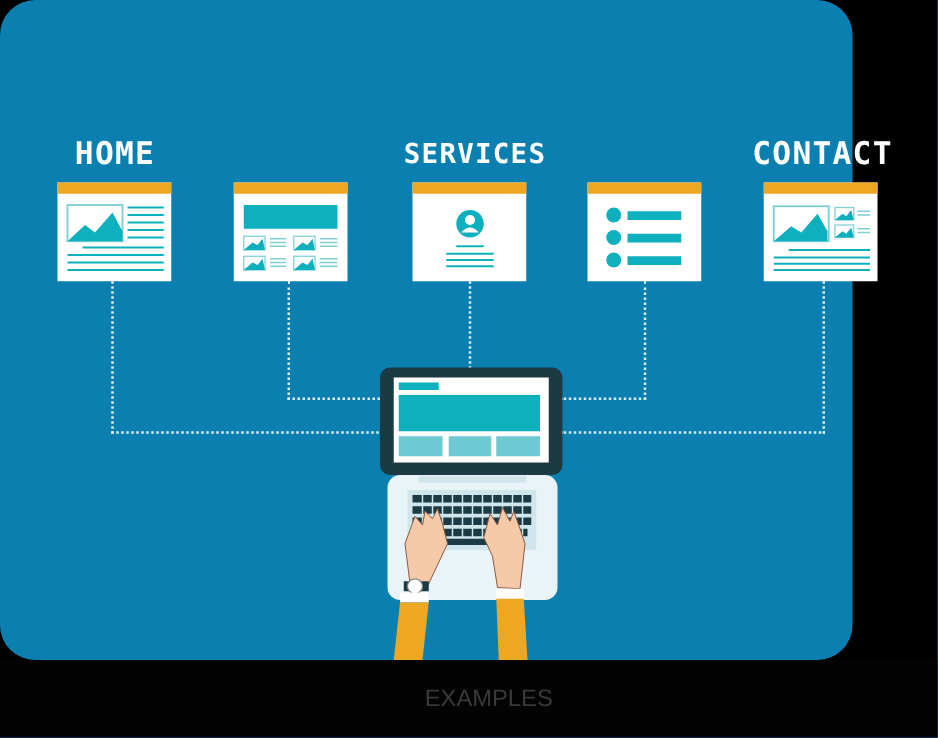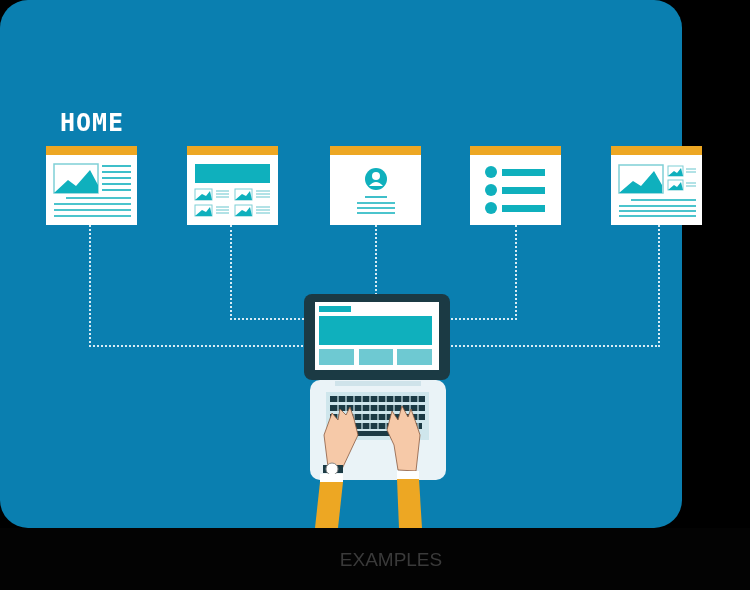--- a/index.html
+++ b/index.html
@@ -11,20 +11,22 @@
   .conn{position:absolute;border-color:#d8ecf5;border-style:dotted;border-width:0;}
   .caption{position:absolute;left:0;top:528px;width:750px;height:62px;background:#030303;}
   .caption span{position:absolute;left:0;width:750px;top:21px;text-align:center;font-family:"Liberation Sans",sans-serif;font-size:19px;color:#3a3a3a;padding-left:16px;}
 </style>
 </head>
 <body>
 
 <div class="stage">
 
   <div class="lbl" style="left:17px">HOME</div>
+  <div class="lbl" style="left:305px;font-size:22px;top:111px">SERVICES</div>
+  <div class="lbl" style="left:583px">CONTACT</div>
 
   <div class="conn" style="left:89px;top:225px;width:220px;height:120px;border-left-width:2px;border-bottom-width:2px;"></div>
   <div class="conn" style="left:230px;top:225px;width:80px;height:93px;border-left-width:2px;border-bottom-width:2px;"></div>
   <div class="conn" style="left:375px;top:225px;width:0;height:70px;border-left-width:2px;"></div>
   <div class="conn" style="left:448px;top:225px;width:67px;height:93px;border-right-width:2px;border-bottom-width:2px;"></div>
   <div class="conn" style="left:448px;top:225px;width:210px;height:120px;border-right-width:2px;border-bottom-width:2px;"></div>
 
   <div class="card" style="left:46px">
     <div class="bar"></div>
     <svg width="91" height="70" viewBox="0 0 91 70">

